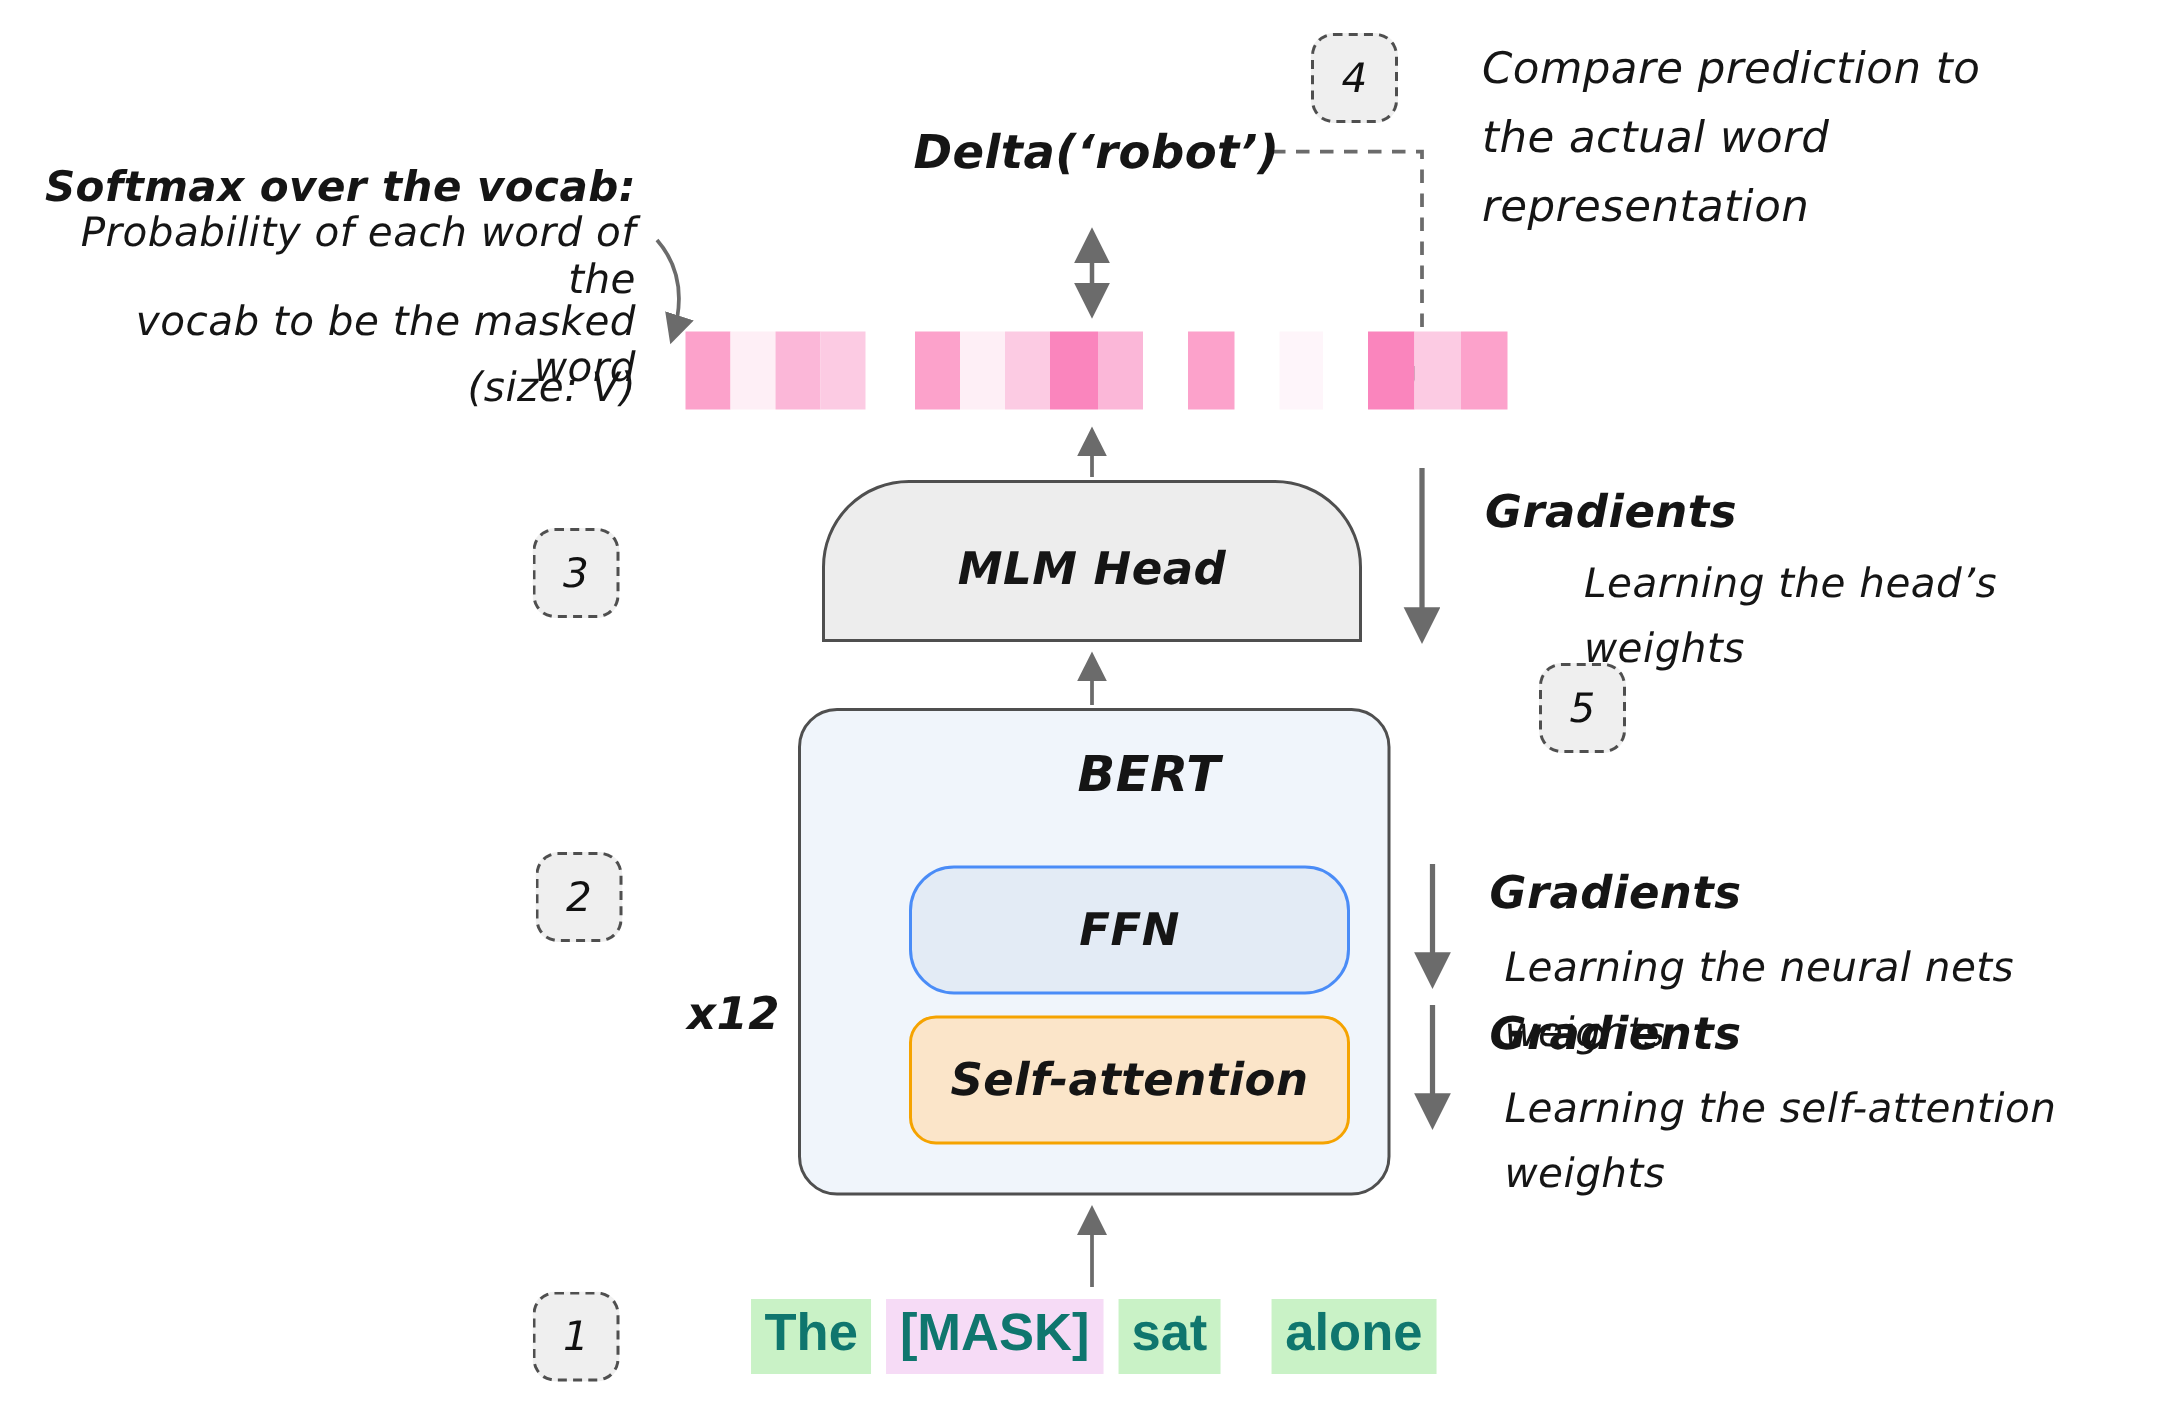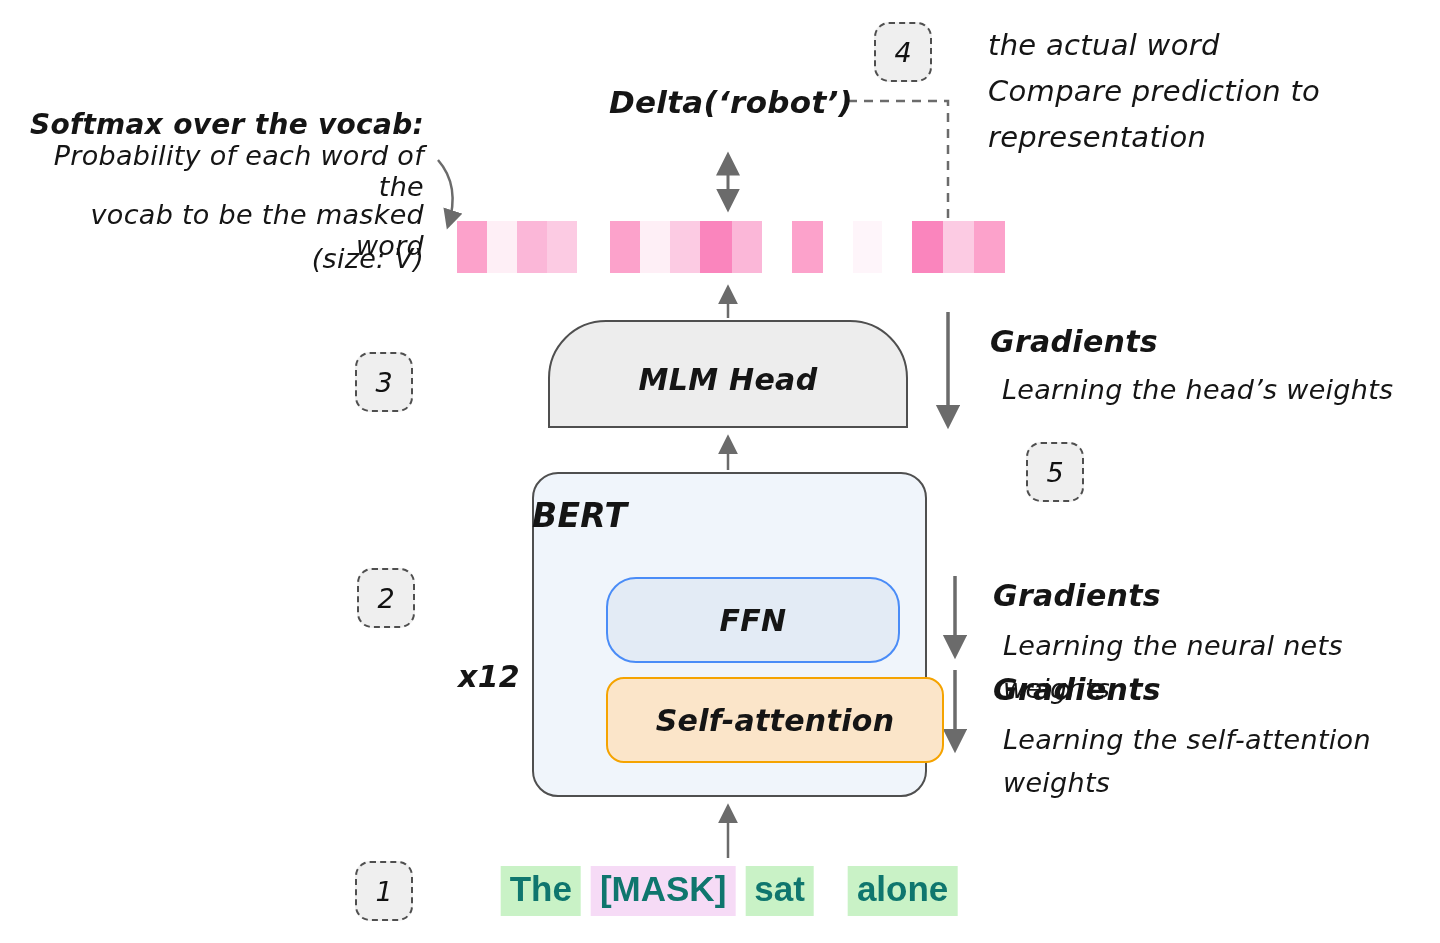--- a/index.html
+++ b/index.html
@@ -27,26 +27,26 @@
   .bert-box {
     position:absolute; left:532px; top:472px; width:395px; height:325px; box-sizing:border-box;
     background:#f0f5fb; border:2px solid #4f4f4f; border-radius:26px;
   }
   .ffn-box {
     position:absolute; left:606px; top:577px; width:294px; height:86px; box-sizing:border-box;
     background:#e3ebf5; border:2.5px solid #4a8cf7; border-radius:30px;
     display:flex; align-items:center; justify-content:center;
   }
   .attn-box {
-    position:absolute; left:606px; top:677px; width:338px; height:86px; box-sizing:border-box;
+    position:absolute; left:606px; top:677px; width:294px; height:86px; box-sizing:border-box;
     background:#fbe5c9; border:2.5px solid #f5a300; border-radius:18px;
     display:flex; align-items:center; justify-content:center;
   }
   .block-label { font-size:30px; }
-  .bert-title { position:absolute; left:532px; top:496px; width:468px; font-size:33px; }
+  .bert-title { position:absolute; left:532px; top:496px; width:468px; text-align:center; font-size:33px; }
   
   .softmax-line { position:absolute; left:16px; width:408px; text-align:right; font-size:27px; }
   
   .compare-block { position:absolute; left:988px; top:22px; font-size:29px; line-height:46px; }
   .grad-title { position:absolute; font-size:30px; }
   .grad-sub   { position:absolute; font-size:27px; line-height:43px; }
   
   .vec-group { position:absolute; top:221px; height:52px; display:flex; }
   .vec-cell  { height:52px; }
   .vec-dotted {
@@ -99,22 +99,22 @@
 </svg>
 
 <div class="softmax-line hw hwb" style="top:108px; font-size:28px;">Softmax over the vocab:</div>
 <div class="softmax-line hw" style="top:140px;">Probability of each word of the</div>
 <div class="softmax-line hw" style="top:199px;">vocab to be the masked word</div>
 <div class="softmax-line hw" style="top:243px;">(size: V)</div>
 
 <div class="abs hw hwb" style="left:600px; top:84px; width:262px; text-align:center; font-size:31px;">Delta(‘robot’)</div>
 
 <div class="compare-block hw">
+  <div>Compare prediction to</div>
   <div>the actual word</div>
-  <div>Compare prediction to</div>
   <div>representation</div>
 </div>
 
 <div class="badge" style="left:355px; top:861px;">
   <span>1</span>
 </div>
 <div class="badge" style="left:357px; top:568px;">
   <span>2</span>
 </div>
 <div class="badge" style="left:355px; top:352px;">
@@ -152,21 +152,21 @@
       <div class="vec-cell" style="width: 31px; background: rgb(252, 203, 227); height: 52px;"></div>
       <div class="vec-cell" style="width: 31px; background: rgb(252, 162, 203); height: 52px;"></div>
     </div>
   </div>
 
 <div class="mlm-head">
   <span class="block-label hw hwb">MLM Head</span>
 </div>
 
 <div class="grad-title hw hwb" style="left:990px; top:324px;">Gradients</div>
-<div class="grad-sub hw" style="left:1002px; top:368px;">Learning the head’s weights</div>
+<div class="grad-sub hw" style="left:1056px; top:368px;">Learning the head’s weights</div>
 
 <div class="bert-box"></div>
 <div class="bert-title hw hwb">BERT</div>
 <div class="ffn-box">
   <span class="block-label hw hwb">FFN</span>
 </div>
 <div class="attn-box">
   <span class="block-label hw hwb">Self-attention</span>
 </div>
 <div class="abs hw hwb" style="left:458px; top:659px; font-size:30px;">x12</div>

